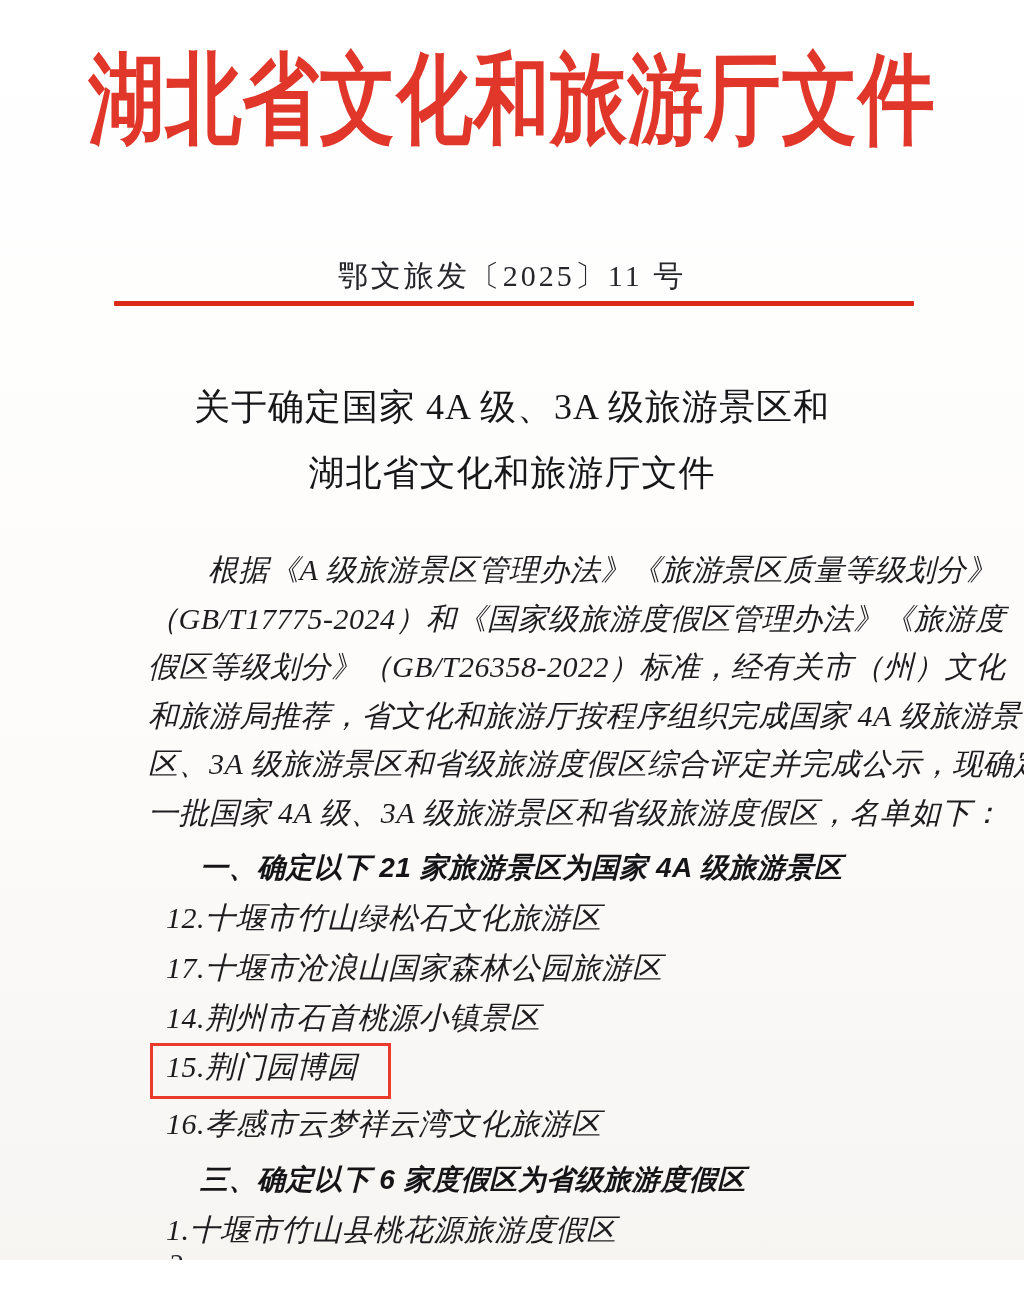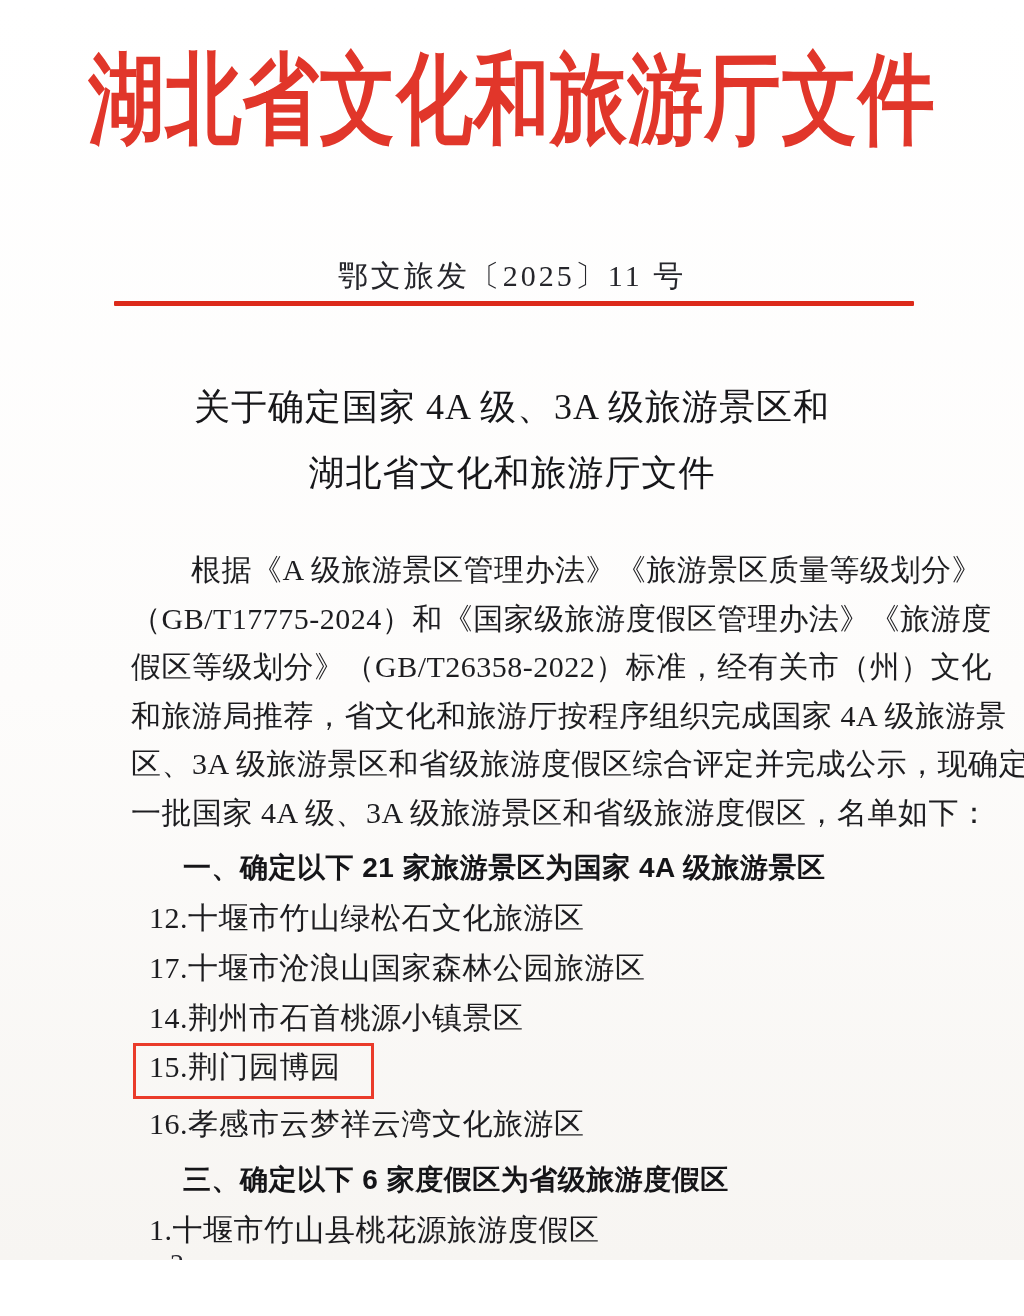--- a/index.html
+++ b/index.html
@@ -66,24 +66,25 @@
     font-weight: normal;
     line-height: 66px;
     color: #17171a;
     letter-spacing: 1px;
   }
 
   
   .content {
     position: absolute;
     top: 546px;
-    left: 131px;
+    left: 148px;
     width: 776px;
     font-size: 30px;
     color: #1d1d20;
+    font-style: italic;
   }
 
   .para-line {
     line-height: 48.5px;
     white-space: nowrap;
     letter-spacing: 0.5px;
   }
   .para-line.indent { text-indent: 60px; }
 
   .section-heading {

